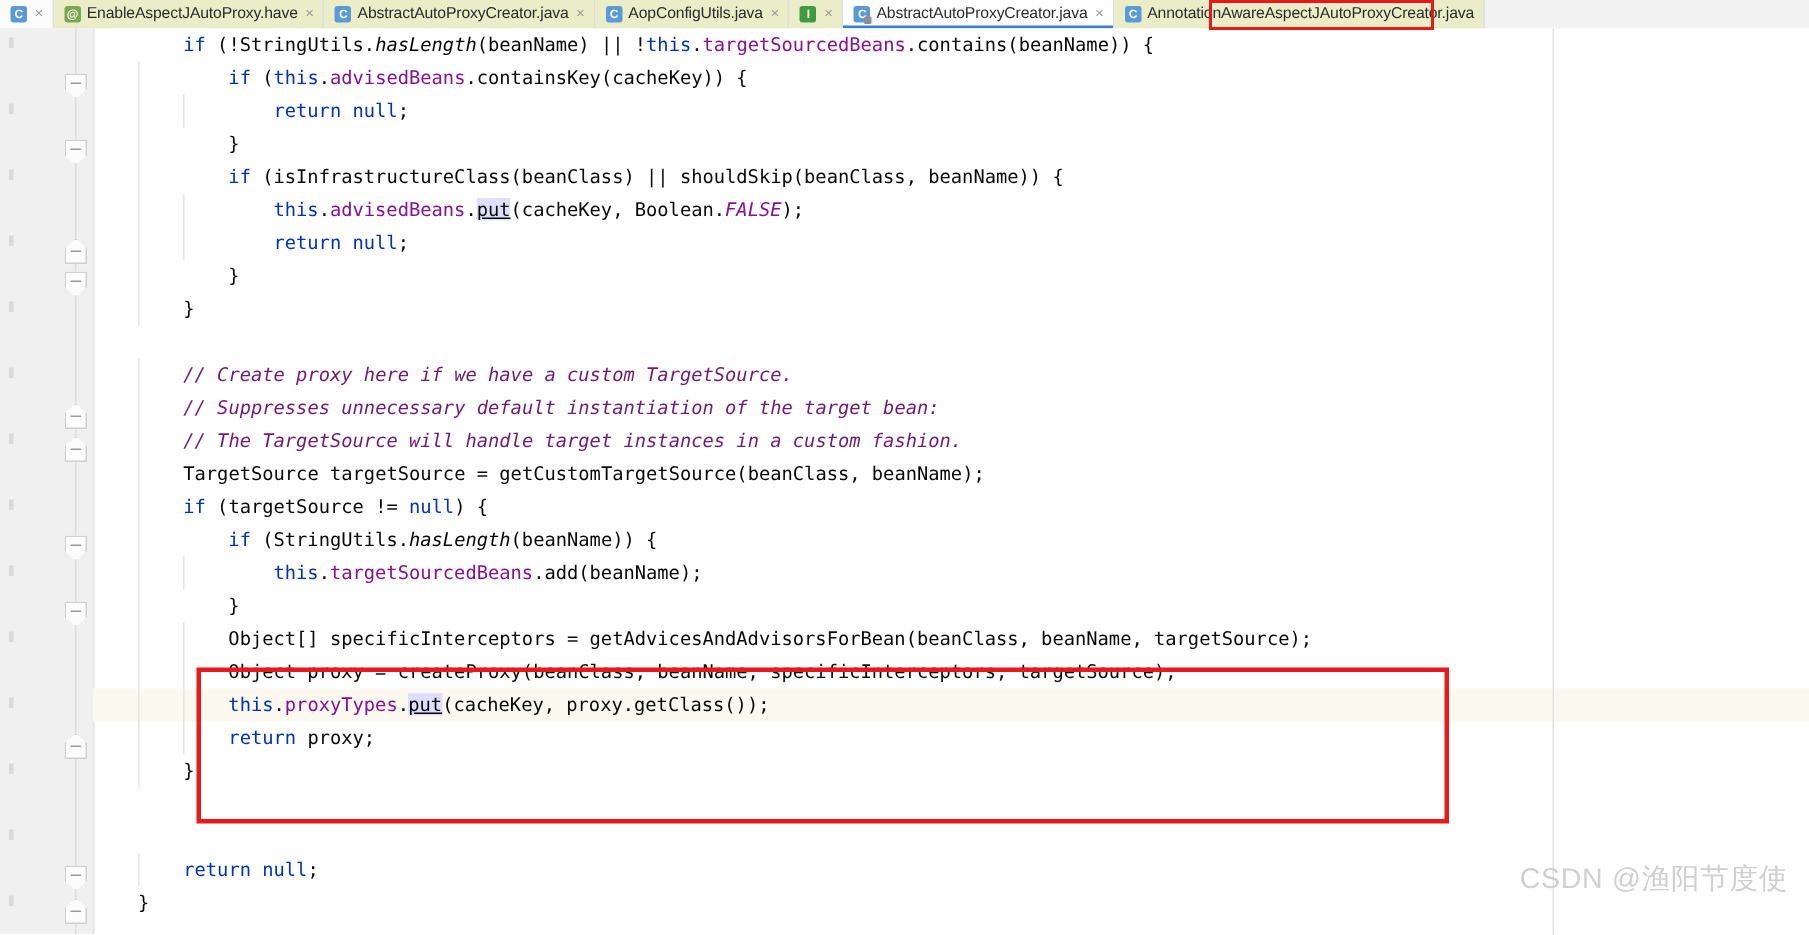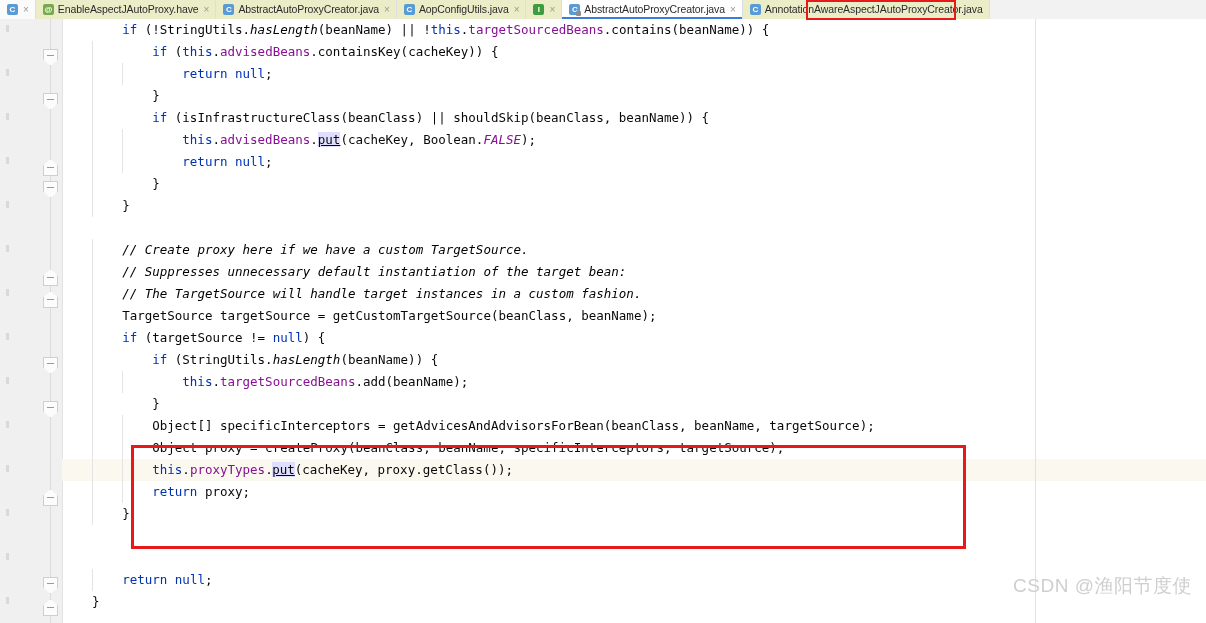--- a/index.html
+++ b/index.html
@@ -216,21 +216,21 @@
   .line {
     height: 22px;
     padding-left: 0;
     position: relative;
   }
   
   .kw   { color: #0033b3; }                      
   .fld  { color: #871094; }                      
   .stat { color: #000000; font-style: italic; }  
   .statf{ color: #871094; font-style: italic; text-align: right; }  
-  .cmt  { color: #000000; font-style: italic; }  
+  .cmt  { color: #701a75; font-style: italic; }  
   .hl   { background: #dfdeff; text-decoration: underline; }                 
   .caret {
     display: inline-block;
     width: 0;
     border-left: 1.5px solid #1a1a1a;
     height: 14px;
     vertical-align: -2px;
     margin-left: -1px;
     margin-right: -0.5px;
   }

